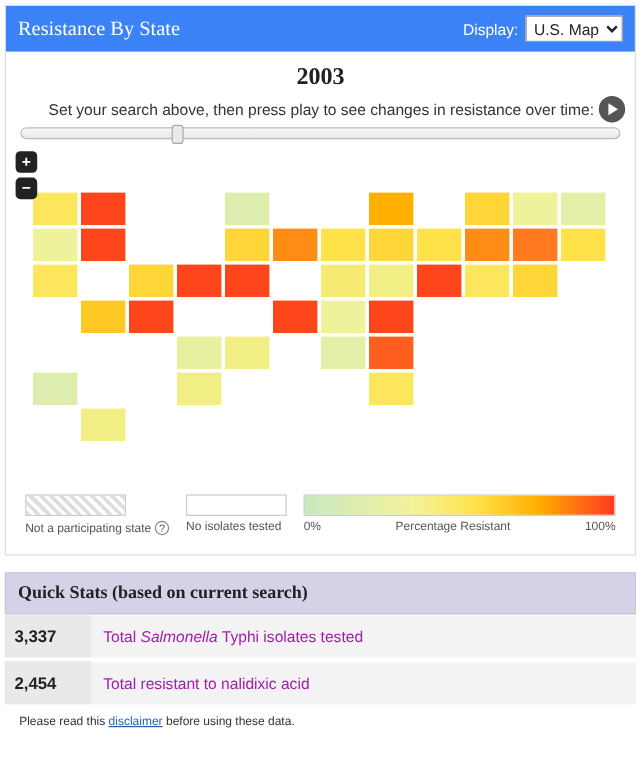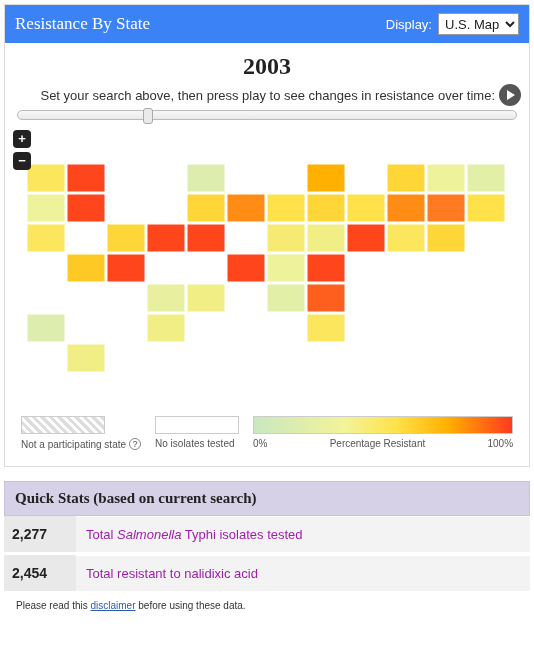--- a/index.html
+++ b/index.html
@@ -38,21 +38,21 @@
     color:#222;
     border:1px solid #999;
     height:22px;
   }
   .panel-body {
     padding: 10px 8px 16px 8px;
     text-align: center;
   }
   .year {
     font-family: Georgia, serif;
-    font-size: 24px;
+    font-size: 20px;
     font-weight: bold;
     color: #222;
     margin-bottom: 4px;
   }
   .instruction-row {
     display: flex;
     align-items: center;
     justify-content: flex-end;
     gap: 4px;
     font-size: 13px;
@@ -336,21 +336,21 @@
         </div>
       </div>
     </div>
   </div>
 </div>
 
 <div class="quickstats">
   <div class="qs-header">Quick Stats (based on current search)</div>
   <div id="qs-rows">
       <div class="qs-row">
-        <div class="qs-num">2,277</div>
+        <div class="qs-num">3,337</div>
         <div class="qs-label">Total <em>Salmonella</em> Typhi isolates tested</div>
       </div>
       <div class="qs-row">
         <div class="qs-num">2,454</div>
         <div class="qs-label">Total resistant to nalidixic acid</div>
       </div>
     </div>
 </div>
 
 <div class="footer-note">

